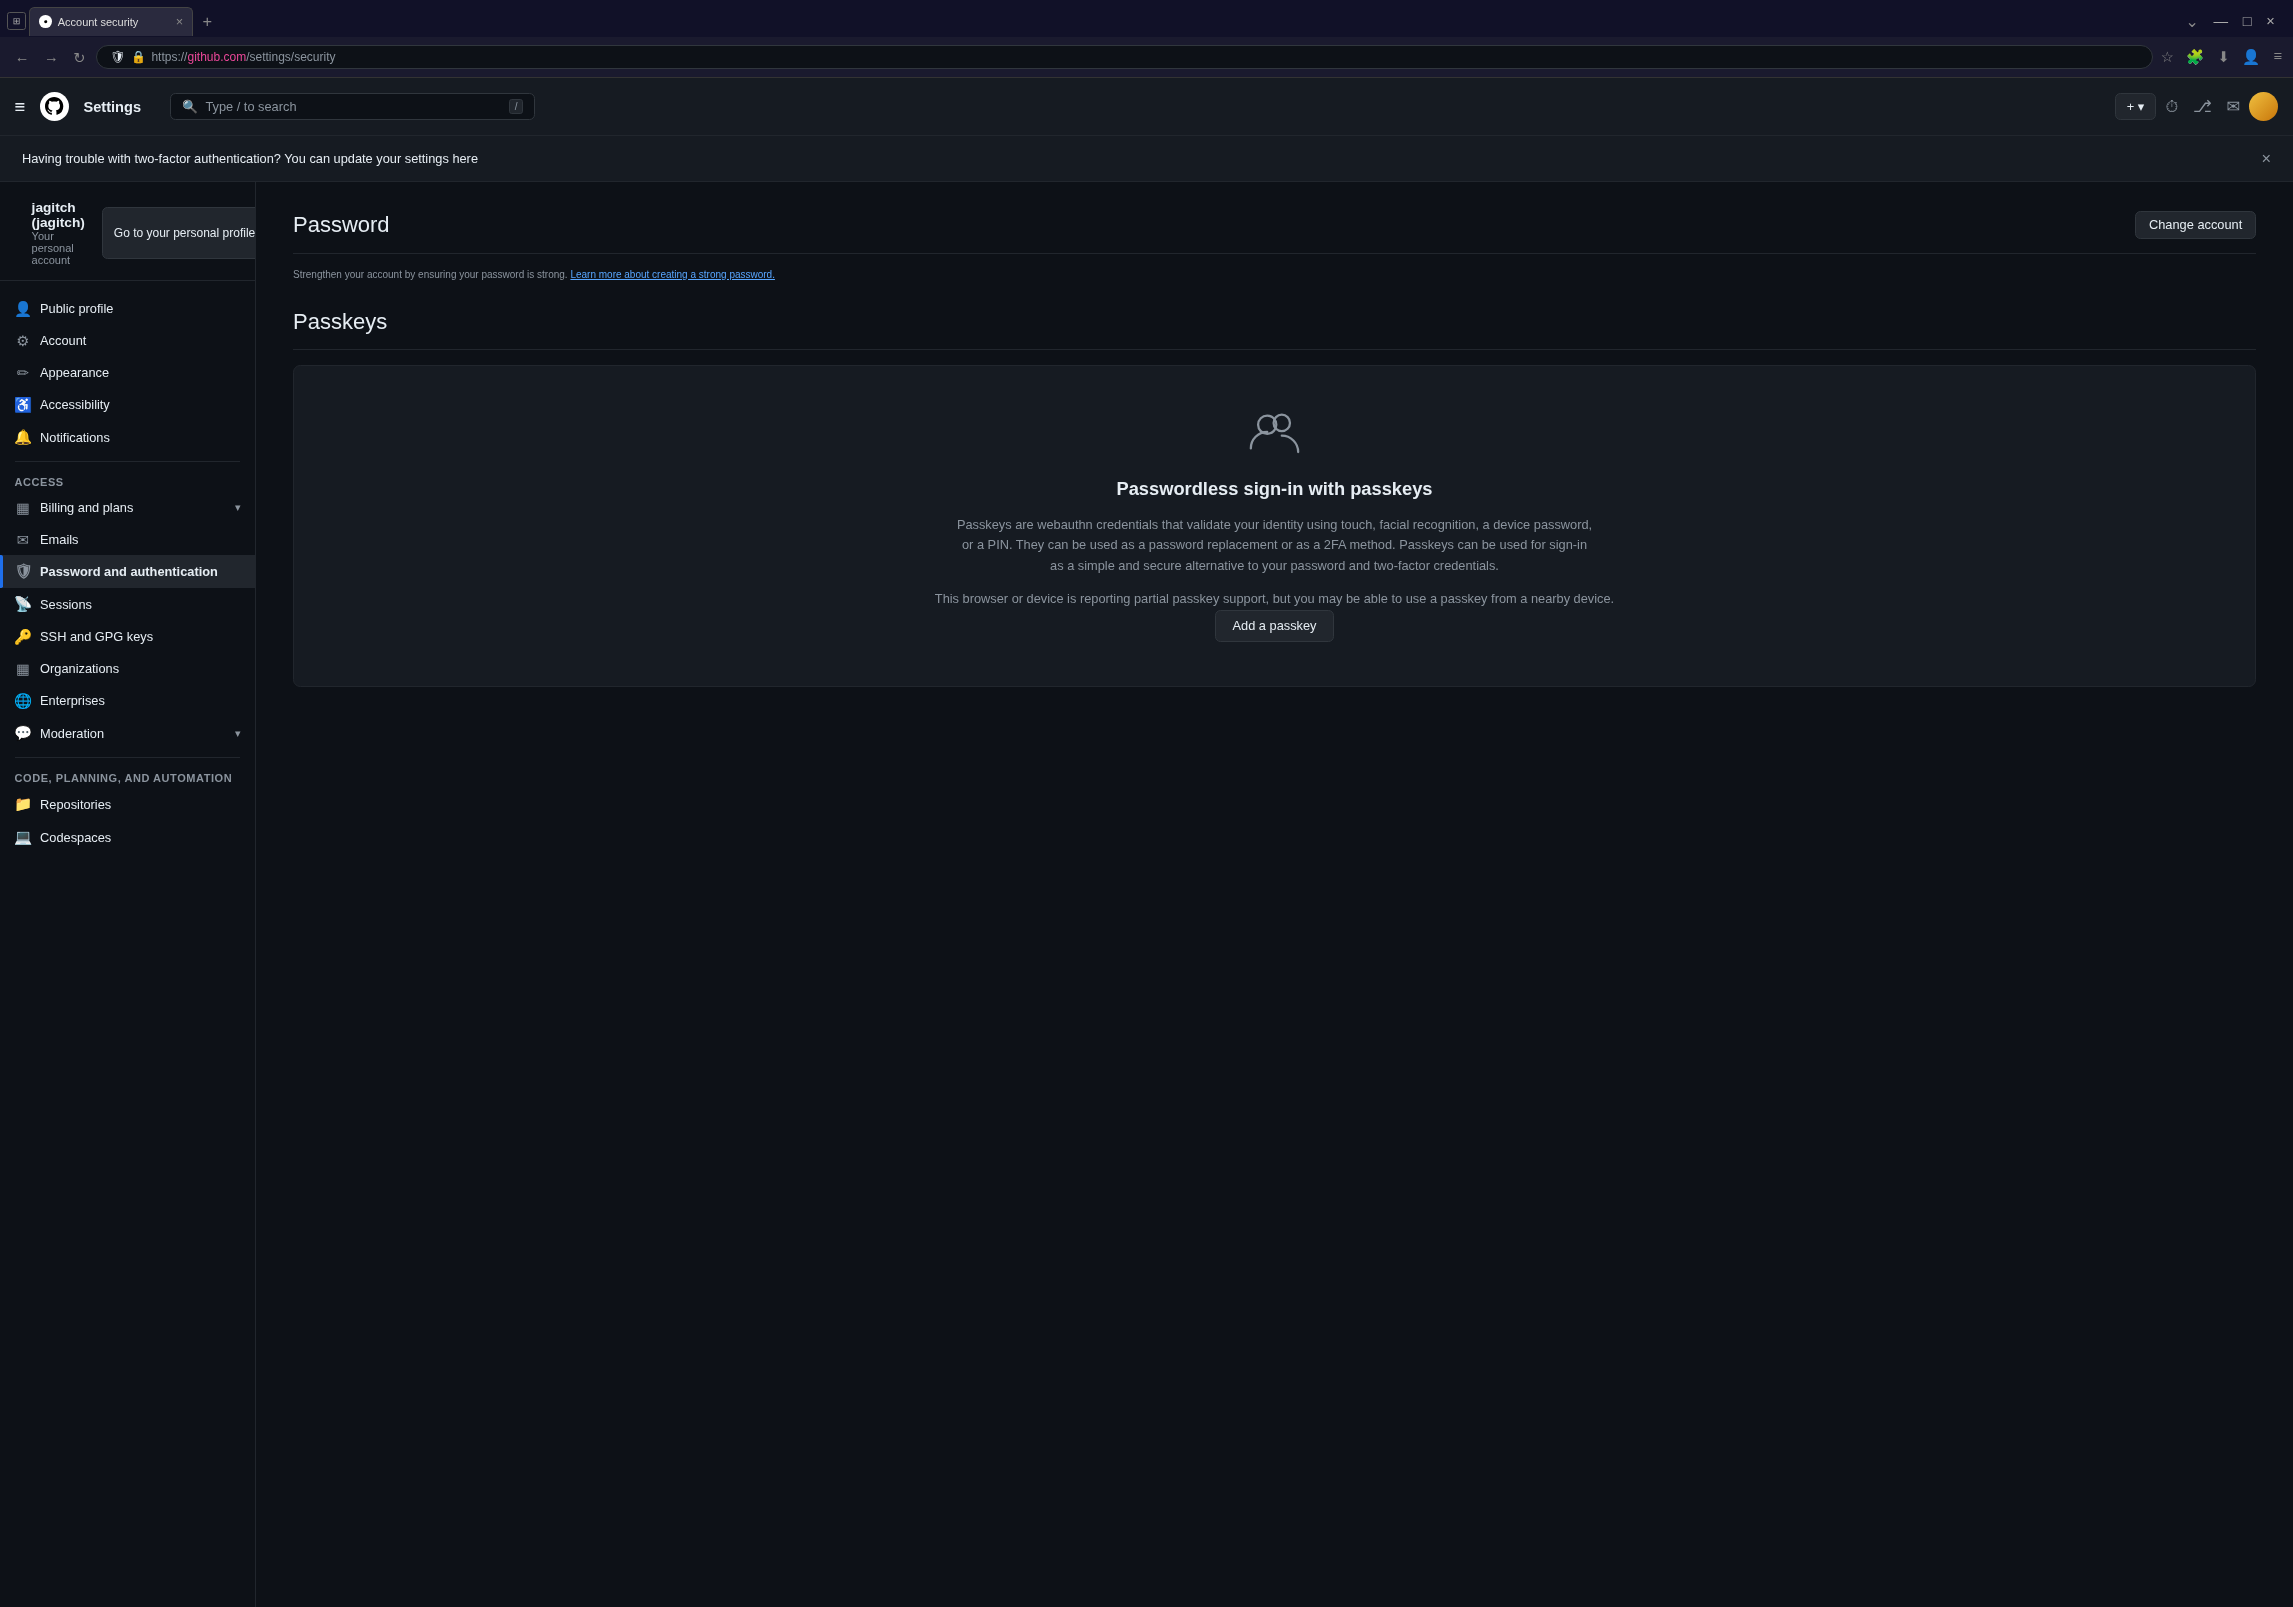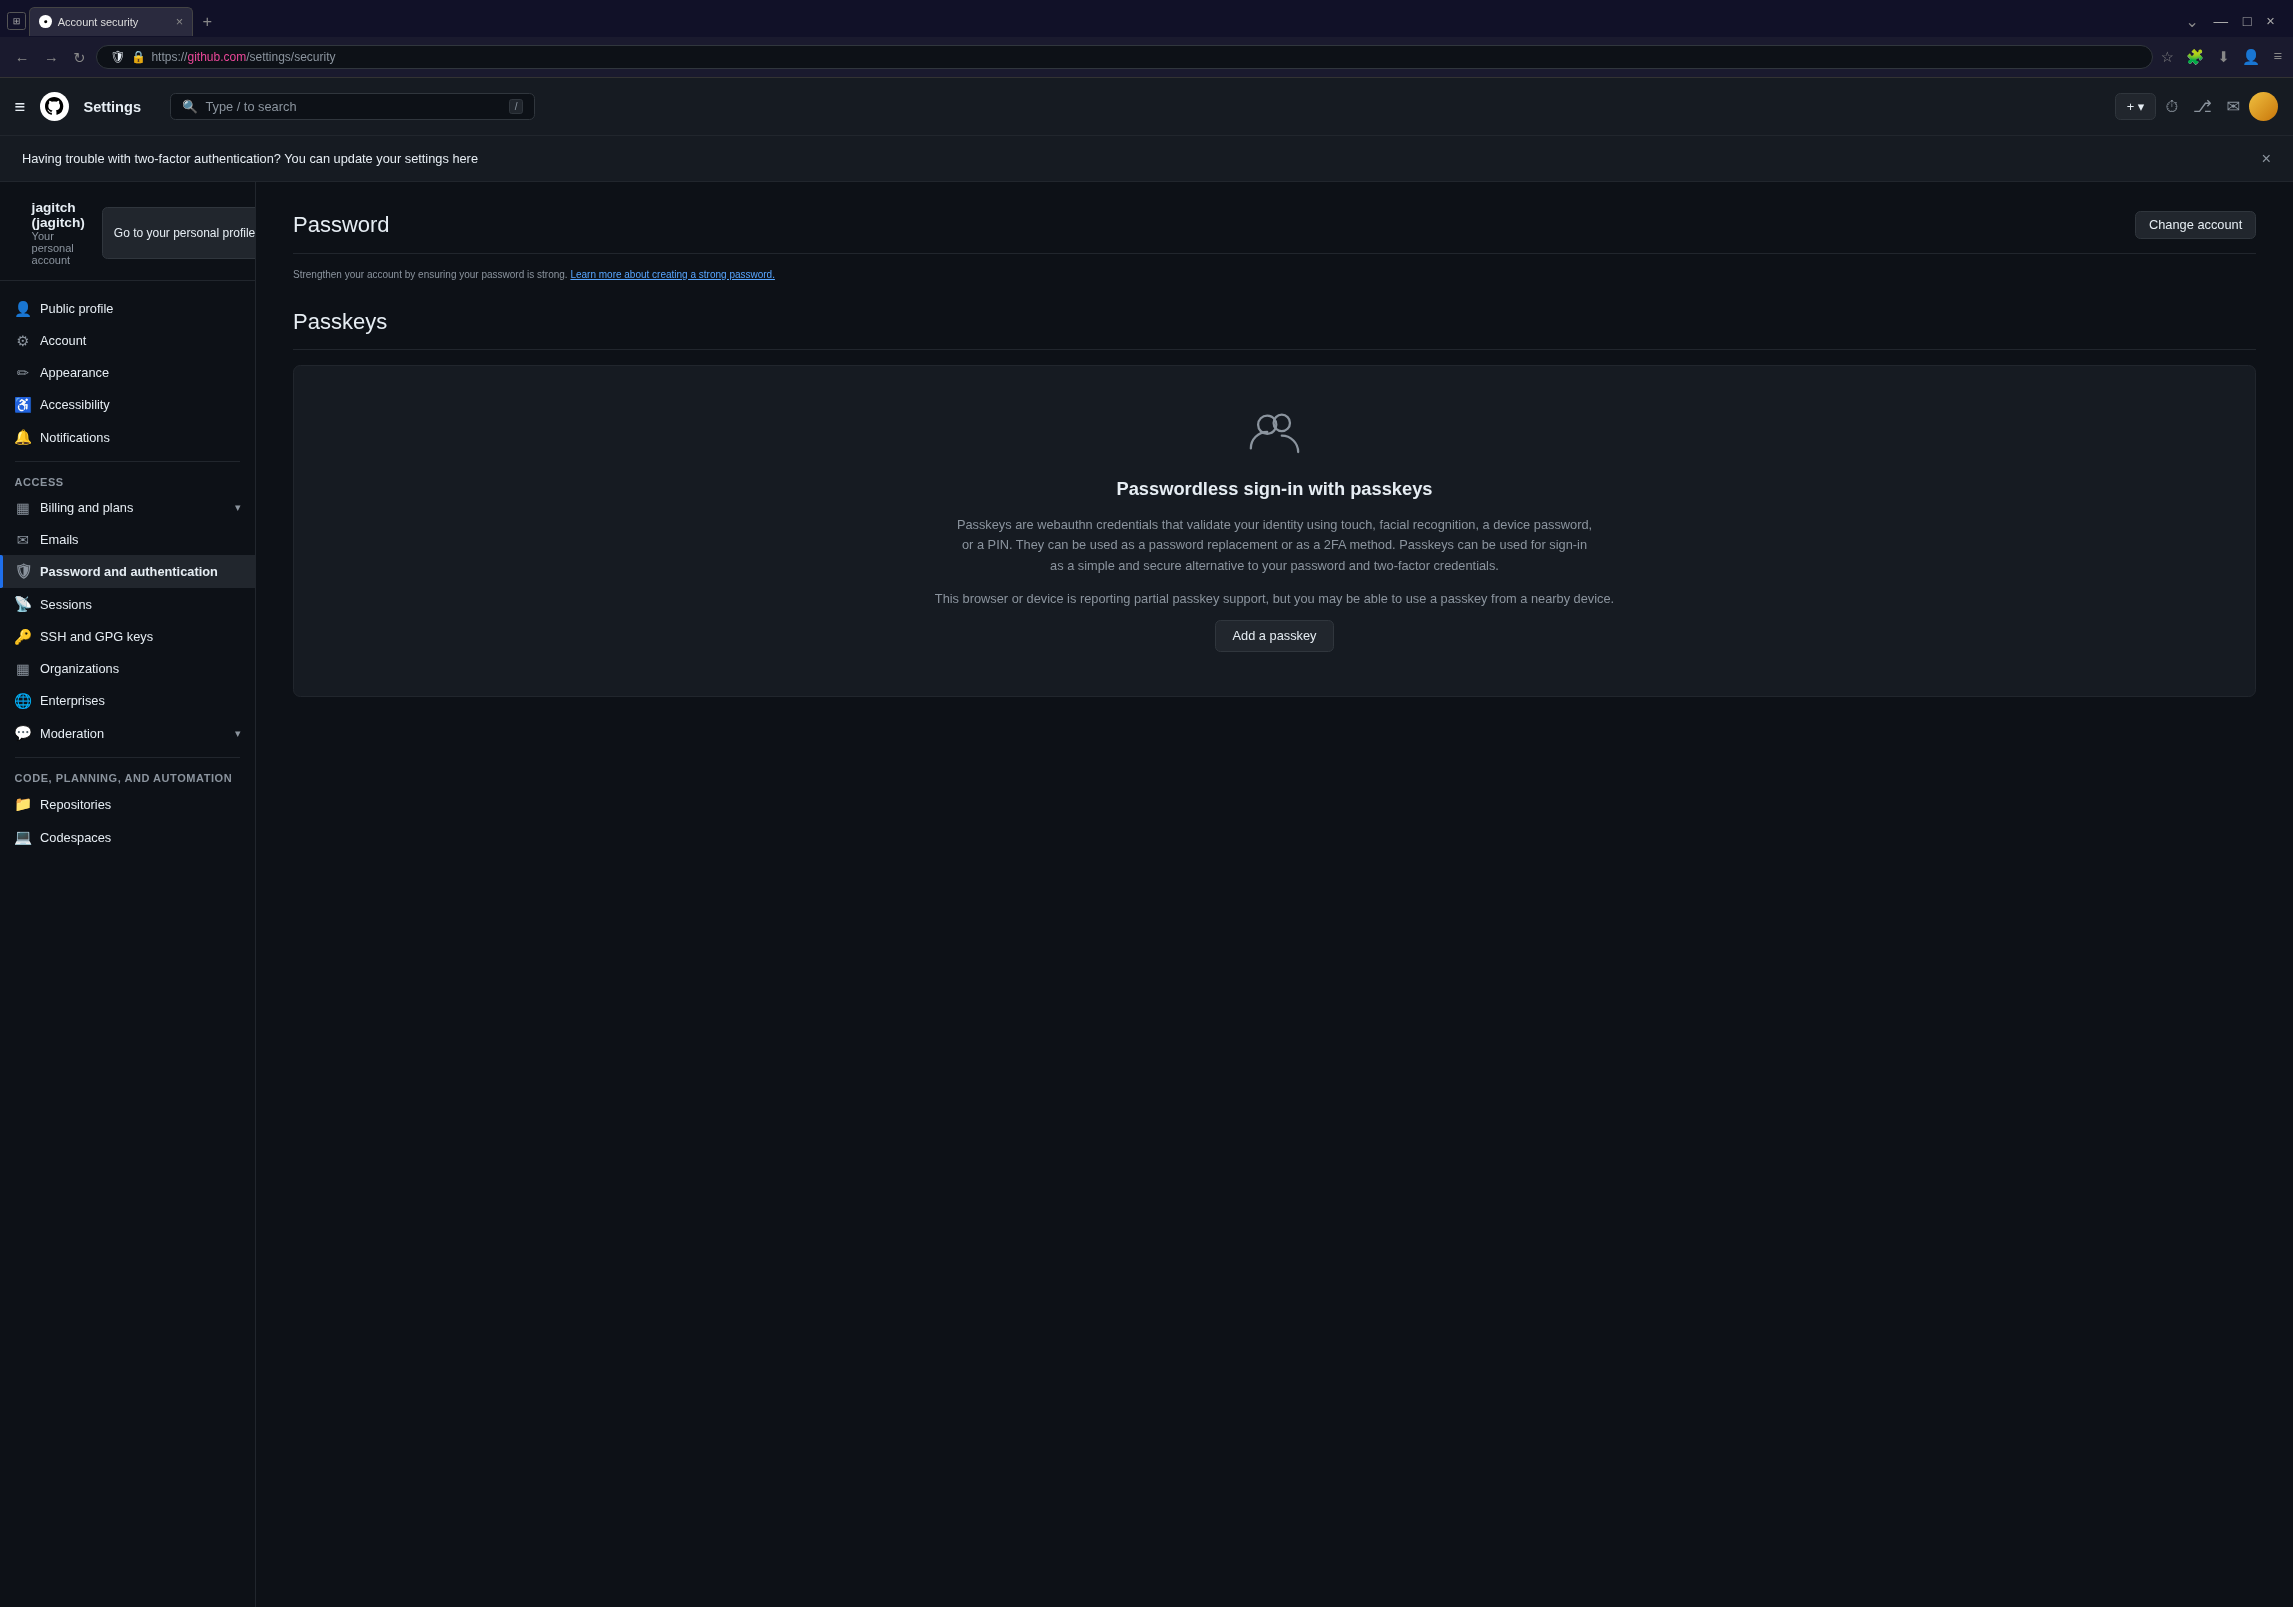--- a/index.html
+++ b/index.html
@@ -298,21 +298,20 @@
       margin-bottom: 4px;
     }
     .add-passkey-btn {
       background: #21262d;
       border: 0.9px solid #30363d;
       border-radius: 5.5px;
       color: #e6edf3;
       padding: 7.3px 16.4px;
       cursor: pointer;
       font-size: 12.8px;
-      margin-top: 10px;
     }
 
     
     ::-webkit-scrollbar { width: 5.5px; }
     ::-webkit-scrollbar-track { background: #0d1117; }
     ::-webkit-scrollbar-thumb { background: #30363d; border-radius: 2.7px; }
   </style>
 </head>
 <body>
 

